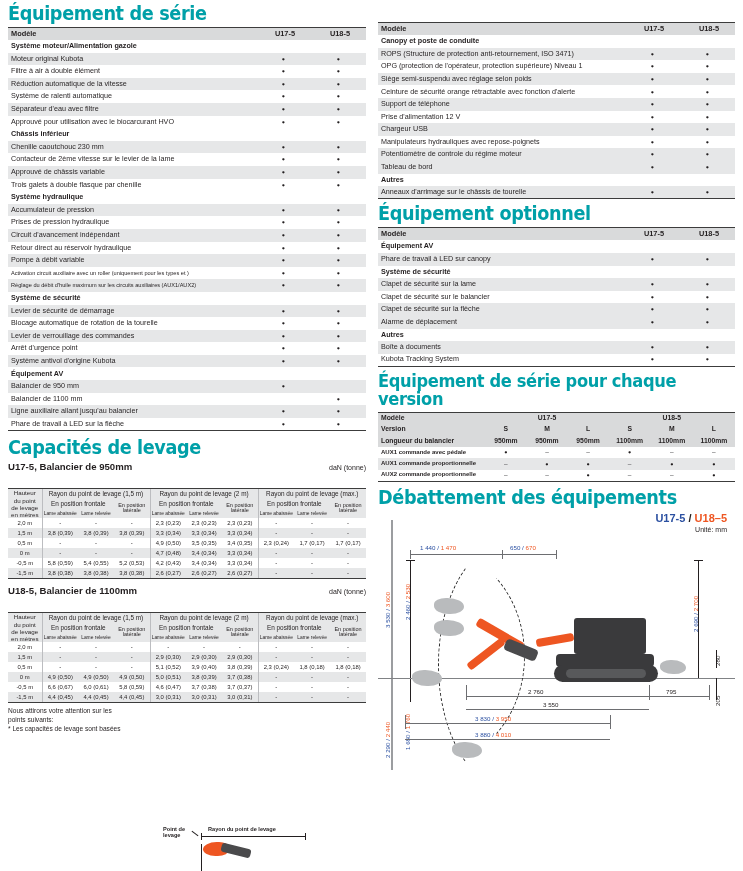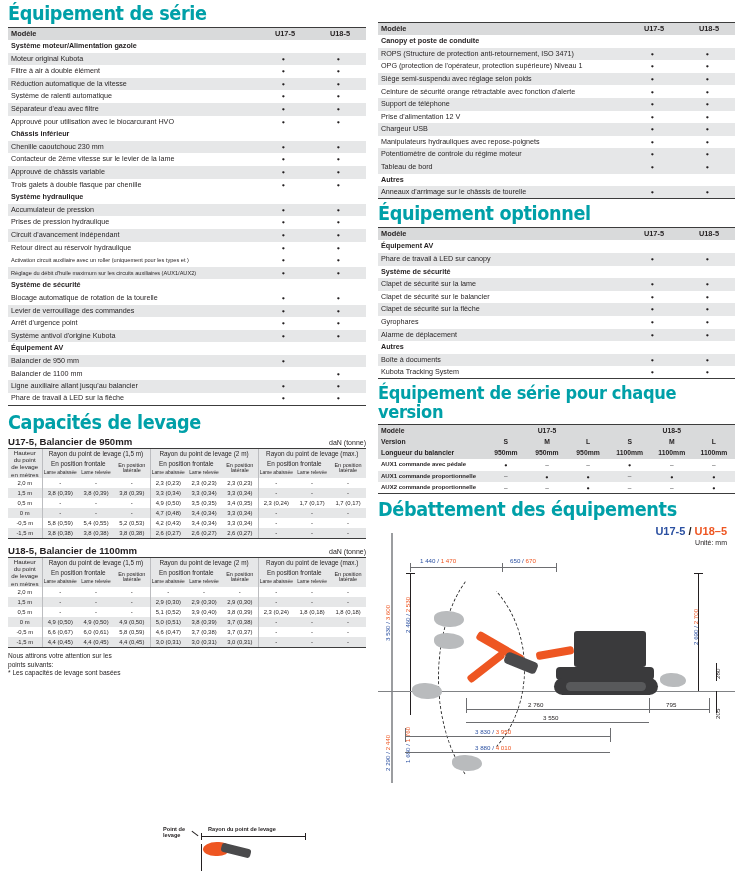--- a/index.html
+++ b/index.html
@@ -36,21 +36,21 @@
   table.spec tr.shade td { background:#e6e7e8; }
   table.spec tr.head td { background:#d9dadb; font-weight:bold; text-align:center; font-size:7.4px; }
   table.spec tr.head td.lbl { text-align:left; }
   table.spec tr.group td { font-weight:bold; background:#ffffff; }
   .topline { border-top:1.6px solid #3c3c3c; }
   .botline { border-bottom:1.6px solid #3c3c3c;margin-left:16px; }
   .dot::before { content:"\25CF"; font-size:5.4px; }
   .dash::before { content:"\2013"; font-size:6.5px; color:#58595b; }
 
   
-  .lifttitle { font-weight:bold; font-size:9.6px; margin:2px 0 1px 0; display:flex; justify-content:space-between; align-items:baseline; }
+  .lifttitle { font-weight:bold; font-size:9.6px; margin:2px 0 16px 0; display:flex; justify-content:space-between; align-items:baseline; }
   .lifttitle .unit { font-weight:normal; font-size:7px; }
   table.lift { width:100%; border-collapse:collapse; table-layout:fixed; }
   table.lift td, table.lift th { font-size:5.9px; text-align:center; padding:0; line-height:1.15; font-weight:normal; height:10px; }
   table.lift tr.r td { background:#ffffff; }
   table.lift tr.r.shade td { background:#e6e7e8; }
   table.lift td.h1c { background:#e6e7e8; font-size:6.2px; }
   table.lift td.h2c { background:#e6e7e8; font-size:6.4px; }
   table.lift td.h3c { background:#e6e7e8; font-size:4.9px; }
   table.lift td.hl { background:#e6e7e8; font-size:5.5px; line-height:1.02; }
   table.lift td.val { font-size:5.9px; }
@@ -184,34 +184,44 @@
           <tr class="shade">
             <td class="">Circuit d'avancement indépendant</td>
             <td class="mark"><span class="dot"></span></td>
             <td class="mark"><span class="dot"></span></td>
           </tr>
           <tr class="">
             <td class="">Retour direct au réservoir hydraulique</td>
             <td class="mark"><span class="dot"></span></td>
             <td class="mark"><span class="dot"></span></td>
           </tr>
+          <tr class="shade">
+            <td class="">Pompe à débit variable</td>
+            <td class="mark"><span class="dot"></span></td>
+            <td class="mark"><span class="dot"></span></td>
+          </tr>
           <tr class="">
             <td class="" style="font-size:5.6px">Activation circuit auxiliaire avec un roller (uniquement pour les types <m> et <l>)</l></m></td>
             <td class="mark"><span class="dot"></span></td>
             <td class="mark"><span class="dot"></span></td>
           </tr>
           <tr class="shade">
             <td class="" style="font-size:5.6px">Réglage du débit d'huile maximum sur les circuits auxiliaires (AUX1/AUX2)</td>
             <td class="mark"><span class="dot"></span></td>
             <td class="mark"><span class="dot"></span></td>
           </tr>
           <tr class="group">
             <td class="">Système de sécurité</td>
             <td class="mark"></td>
             <td class="mark"></td>
+          </tr>
+          <tr class="shade">
+            <td class="">Levier de sécurité de démarrage</td>
+            <td class="mark"><span class="dot"></span></td>
+            <td class="mark"><span class="dot"></span></td>
           </tr>
           <tr class="">
             <td class="">Blocage automatique de rotation de la tourelle</td>
             <td class="mark"><span class="dot"></span></td>
             <td class="mark"><span class="dot"></span></td>
           </tr>
           <tr class="shade">
             <td class="">Levier de verrouillage des commandes</td>
             <td class="mark"><span class="dot"></span></td>
             <td class="mark"><span class="dot"></span></td>
@@ -627,25 +637,20 @@
             <td class="mark"><span class="dot"></span></td>
             <td class="mark"><span class="dot"></span></td>
           </tr>
           <tr class="">
             <td class="">Clapet de sécurité sur le balancier</td>
             <td class="mark"><span class="dot"></span></td>
             <td class="mark"><span class="dot"></span></td>
           </tr>
           <tr class="shade">
             <td class="">Clapet de sécurité sur la flèche</td>
-            <td class="mark"><span class="dot"></span></td>
-            <td class="mark"><span class="dot"></span></td>
-          </tr>
-          <tr class="">
-            <td class="">Gyrophares</td>
             <td class="mark"><span class="dot"></span></td>
             <td class="mark"><span class="dot"></span></td>
           </tr>
           <tr class="shade">
             <td class="">Alarme de déplacement</td>
             <td class="mark"><span class="dot"></span></td>
             <td class="mark"><span class="dot"></span></td>
           </tr>
           <tr class="group">
             <td class="">Autres</td>

